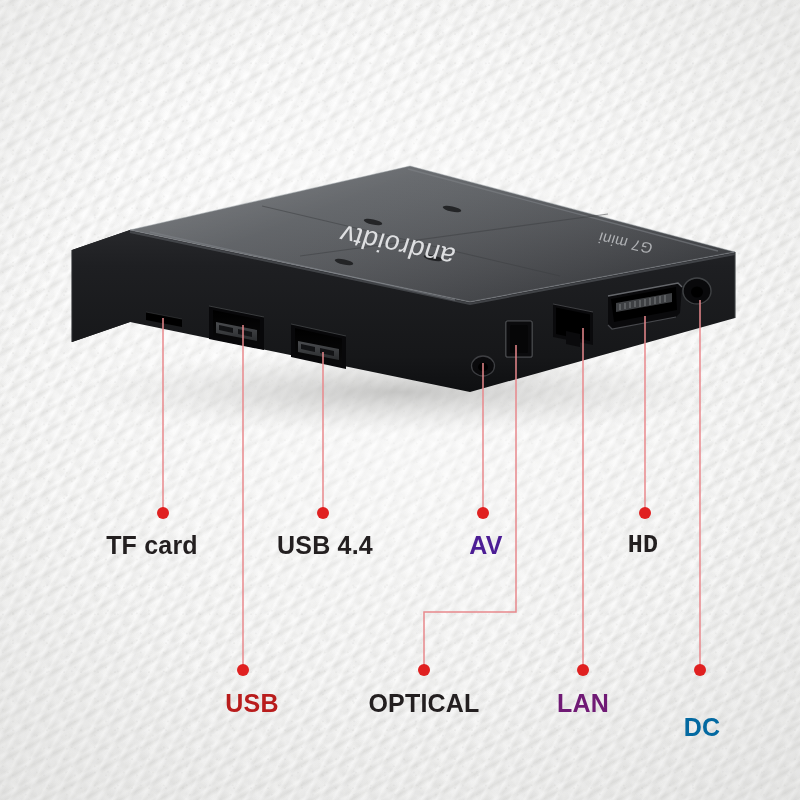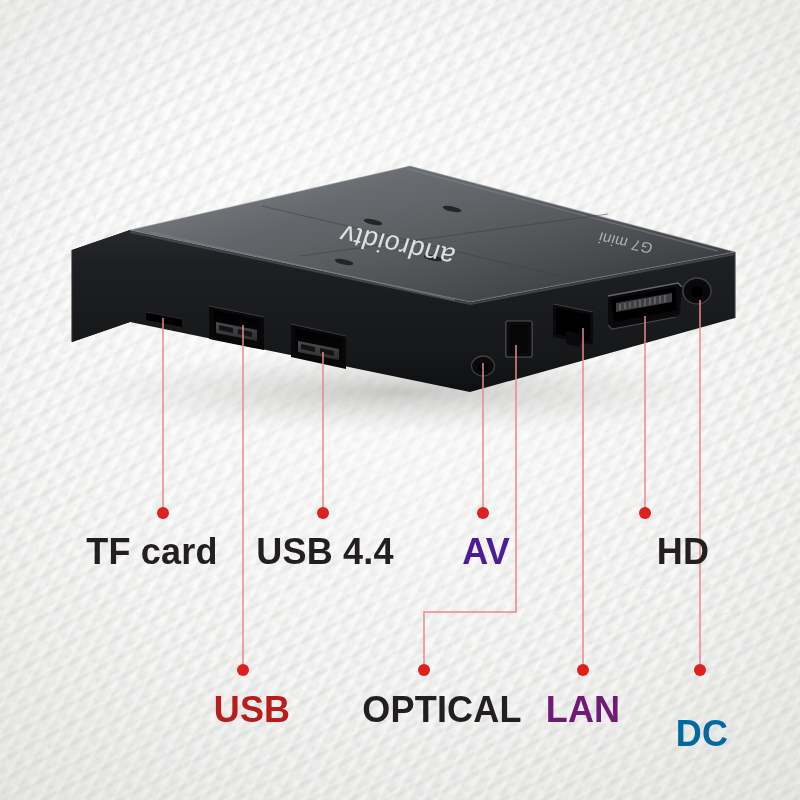--- a/index.html
+++ b/index.html
@@ -89,21 +89,21 @@
   }
   #device-wrap svg { display: block; }
 
   
   .leaders { position: absolute; inset: 0; }
 
   .label {
     position: absolute;
     color: #231f20;
     font-weight: bold;
-    font-size: 36px;
+    font-size: 25px;
     letter-spacing: 0.2px;
     white-space: nowrap;
     transform: translateX(-50%);
     font-family: "Liberation Sans", sans-serif;
   }
 </style>
 </head>
 <body>
 
 <div id="stage">
@@ -317,20 +317,20 @@
           <path d="M 700,300 L 700,670" fill="none" stroke="#e8888c" stroke-width="1.5"></path>
           <circle cx="700" cy="670" r="6" fill="#e02020"></circle>
         </g>
       </svg>
   </div>
 
   <div id="labels">
       <div class="label" style="left: 152px; top: 531px; color: rgb(35, 31, 32);">TF card</div>
       <div class="label" style="left: 325px; top: 531px; color: rgb(35, 31, 32);">USB 4.4</div>
       <div class="label" style="left: 486px; top: 531px; color: #4c1d95;">AV</div>
-      <div class="label" style="left: 683px; top: 531px; color: rgb(35, 31, 32);">HD</div>
+      <div class="label" style="left: 643px; top: 531px; color: rgb(35, 31, 32); font-family: Liberation Mono, monospace;">HD</div>
       <div class="label" style="left: 252px; top: 689px; color: #b91c1c;">USB</div>
-      <div class="label" style="left: 424px; top: 689px; color: rgb(35, 31, 32); margin-left: 18px;">OPTICAL</div>
+      <div class="label" style="left: 424px; top: 689px; color: rgb(35, 31, 32);">OPTICAL</div>
       <div class="label" style="left: 583px; top: 689px; color: #701a75;">LAN</div>
       <div class="label" style="left: 702px; top: 713px; color: #0369a1;">DC</div>
     </div>
 
 </div>
 
 </body></html>

